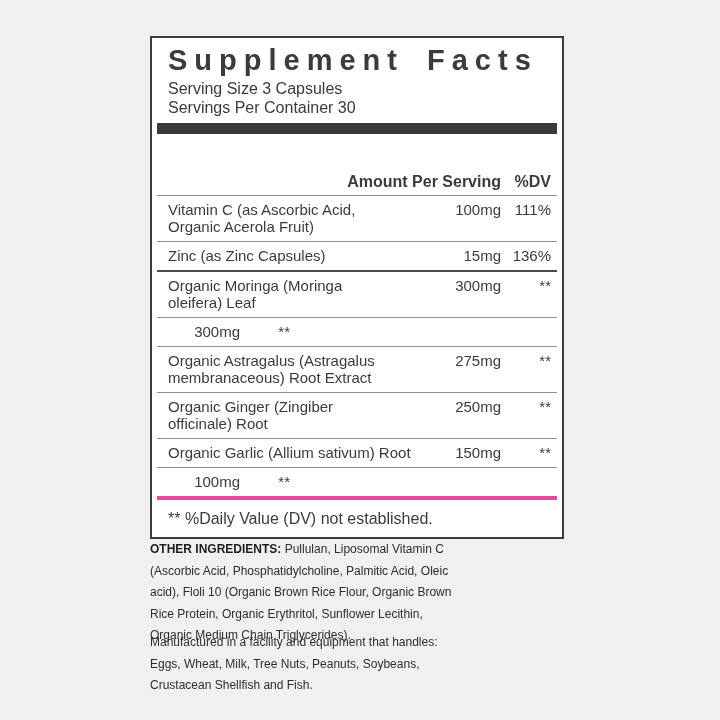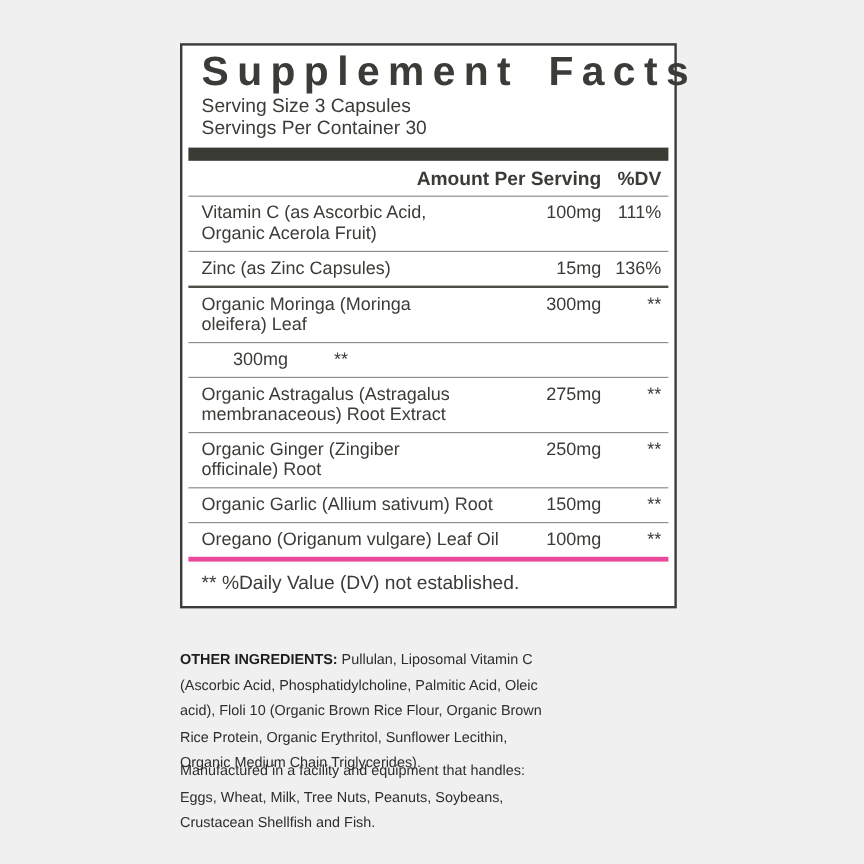--- a/index.html
+++ b/index.html
@@ -19,21 +19,21 @@
     position: absolute;
     left: 150px;
     top: 36px;
     width: 414px;
     box-sizing: border-box;
     background: #ffffff;
     border: 2px solid #3b3c37;
     padding: 5px 5px 0 5px;
   }
   .title {
-    font-size: 34px;
+    font-size: 29px;
     font-weight: bold;
     line-height: 30px;
     letter-spacing: 7px;
     word-spacing: 8px;
     margin: 2px 0 4px 11px;
     white-space: nowrap;
     color: #3b3c37;
   }
   .serving-line {
     font-size: 16px;
@@ -45,20 +45,21 @@
     margin-top: 6px;
     background: #393b34;
   }
   .header-row {
     display: flex;
     align-items: flex-end;
     font-size: 16px;
     font-weight: bold;
     padding: 7px 6px 4px 11px;
     column-gap: 0;
+    margin-top: 32px;
   }
   .header-row .amount-h { flex: 1; text-align: right; white-space: nowrap; }
   .col-dv { width: 50px; text-align: right; }
   .row {
     display: flex;
     align-items: flex-start;
     font-size: 15px;
     line-height: 17px;
     padding: 5px 6px 6px 11px;
     border-top: 1px solid #8f8f8d;
@@ -146,21 +147,20 @@
 officinale) Root</span>
       <span class="col-amount">250mg</span>
       <span class="col-dv">**</span>
     </div>
     <div class="row">
       <span class="col-name">Organic Garlic (Allium sativum) Root</span>
       <span class="col-amount">150mg</span>
       <span class="col-dv">**</span>
     </div>
     <div class="row">
-      <span class="col-name">Oregano (Origanum vulgare) Leaf Oil</span>
       <span class="col-amount">100mg</span>
       <span class="col-dv">**</span>
     </div>
 
     <div class="footnote">** %Daily Value (DV) not established.</div>
   </section>
 
   <p class="other-ingredients"><strong>OTHER INGREDIENTS:</strong><span> Pullulan, Liposomal Vitamin C
 (Ascorbic Acid, Phosphatidylcholine, Palmitic Acid, Oleic
 acid), Floli 10 (Organic Brown Rice Flour, Organic Brown

